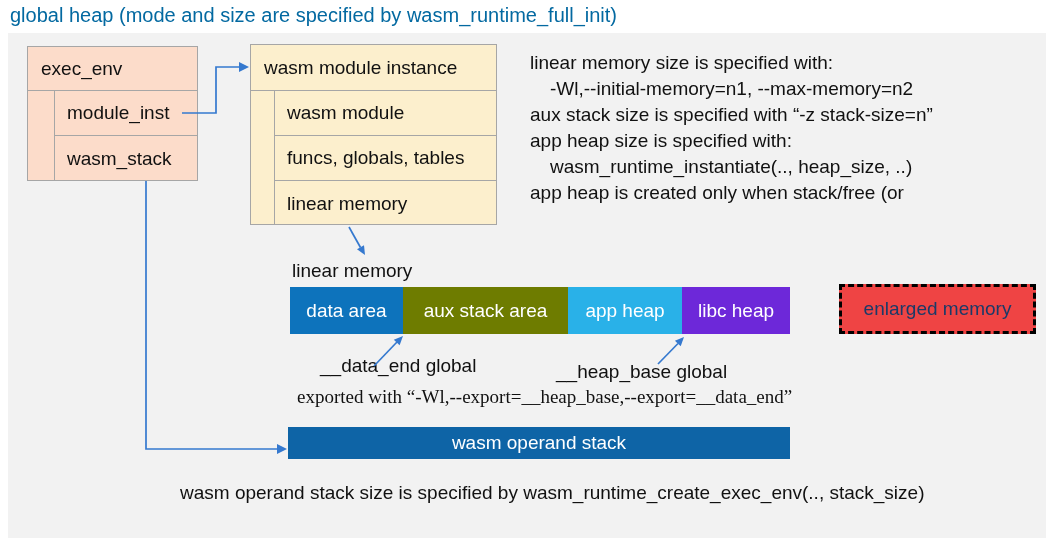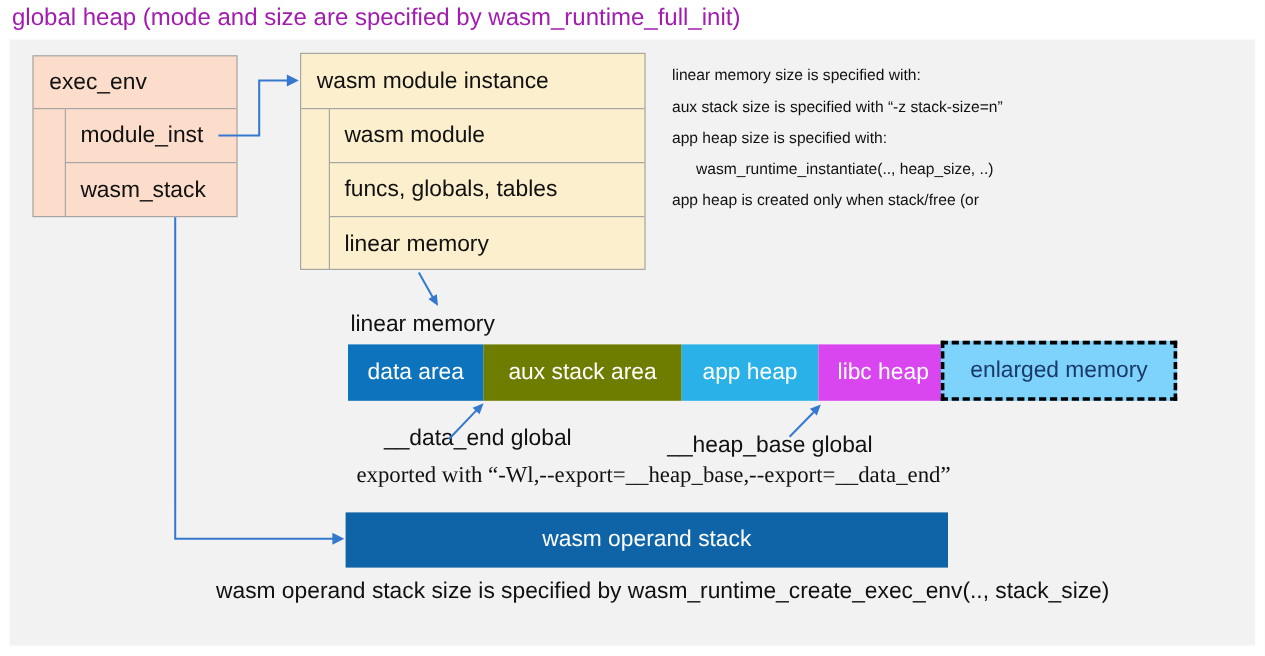--- a/index.html
+++ b/index.html
@@ -1,66 +1,66 @@
 <!DOCTYPE html>
 <html><head>
 <meta charset="utf-8">
 <style>
   html,body{margin:0;padding:0;}
   body{
     width:1054px;height:547px;position:relative;background:#ffffff;
     font-family:"Liberation Sans", sans-serif;color:#111;overflow:hidden;
   }
   .abs{position:absolute;}
-  #page-title{left:10px;top:4px;font-size:20px;color:#a21caf;}
+  #page-title{left:10px;top:4px;font-size:20px;color:#0369a1;}
   #panel{left:8px;top:33px;width:1038px;height:505px;background:#f2f2f2;}
 
   
   .struct-box{border:1px solid #a6a6a6;box-sizing:border-box;}
   .peach{background:#fcdcca;}
   .cream{background:#fcefcd;}
   .struct-header{box-sizing:border-box;border-bottom:1px solid #a6a6a6;
     padding-left:13px;font-size:19px;display:flex;align-items:center;}
   .struct-rows{position:absolute;right:0;bottom:0;border-left:1px solid #a6a6a6;box-sizing:border-box;}
   .struct-row{box-sizing:border-box;border-bottom:1px solid #a6a6a6;
     padding-left:12px;font-size:19px;display:flex;align-items:center;}
   .struct-row:last-child{border-bottom:none;}
 
   #exec-env{left:27px;top:46px;width:171px;height:135px;}
   #exec-env .struct-header{height:44px;}
   #exec-env .struct-rows{left:26px;top:44px;}
   #exec-env .struct-row{height:45px;}
 
-  #module-instance{left:250px;top:44px;width:288px;height:181px;}
+  #module-instance{left:250px;top:44px;width:247px;height:181px;}
   #module-instance .struct-header{height:46px;}
   #module-instance .struct-rows{left:23px;top:46px;}
   #module-instance .struct-row{height:45px;}
 
   
-  #notes{left:560px;top:50px;font-size:13px;line-height:26px;white-space:nowrap;}
+  #notes{left:530px;top:50px;font-size:19px;line-height:26px;white-space:nowrap;}
   #notes .indent{padding-left:20px;}
 
   
   #linear-memory-label{left:292px;top:260px;font-size:19px;}
   .seg{top:287px;height:47px;display:flex;align-items:center;justify-content:center;
     color:#ffffff;font-size:19px;box-sizing:border-box;white-space:nowrap;}
   #seg-data{left:290px;width:113px;background:#0d73bc;}
   #seg-aux{left:403px;width:165px;background:#6e7c00;}
   #seg-app{left:568px;width:114px;background:#29b1e8;}
-  #seg-libc{left:682px;width:108px;background:#d946ef;}
-  #seg-enlarged{left:784px;top:284px;width:197px;height:50px;background:#7dd3fc;
+  #seg-libc{left:682px;width:108px;background:#6d28d9;}
+  #seg-enlarged{left:839px;top:284px;width:197px;height:50px;background:#ef4444;
     border:3px dashed #000;color:#1b3a68;}
 
   
   #ann-data-end{left:320px;top:355px;font-size:19px;}
   #ann-heap-base{left:556px;top:361px;font-size:19px;}
   #ann-exported{left:297px;top:386px;font-size:19px;white-space:nowrap;font-family:Liberation Serif, serif;}
 
   
-  #operand-bar{left:288px;top:427px;width:502px;height:46px;background:#0e64a6;
+  #operand-bar{left:288px;top:427px;width:502px;height:32px;background:#0e64a6;
     color:#fff;font-size:19px;display:flex;align-items:center;justify-content:center;}
   #operand-notes{left:180px;top:479px;font-size:19px;line-height:28px;white-space:nowrap;}
 
   #connector-overlay{left:0;top:0;width:1054px;height:547px;pointer-events:none;}
   #connector-overlay path{stroke:#3579cf;stroke-width:1.7;fill:none;}
   #connector-overlay polygon{fill:#3579cf;stroke:none;}
 </style>
 </head>
 <body>
 
@@ -80,20 +80,21 @@
   <div class="struct-header">wasm module instance</div>
   <div class="struct-rows">
     <div class="struct-row">wasm module</div>
     <div class="struct-row">funcs, globals, tables</div>
     <div class="struct-row">linear memory</div>
   </div>
 </div>
 
 <div class="abs" id="notes">
   <div>linear memory size is specified with:</div>
+  <div class="indent">-Wl,--initial-memory=n1, --max-memory=n2</div>
   <div>aux stack size is specified with “-z stack-size=n”</div>
   <div>app heap size is specified with:</div>
   <div class="indent">wasm_runtime_instantiate(.., heap_size, ..)</div>
   <div>app heap is created only when stack/free (or</div>
 </div>
 
 <div class="abs" id="linear-memory-label">linear memory</div>
 <div class="abs seg" id="seg-data">data area</div>
 <div class="abs seg" id="seg-aux">aux stack area</div>
 <div class="abs seg" id="seg-app">app heap</div>

